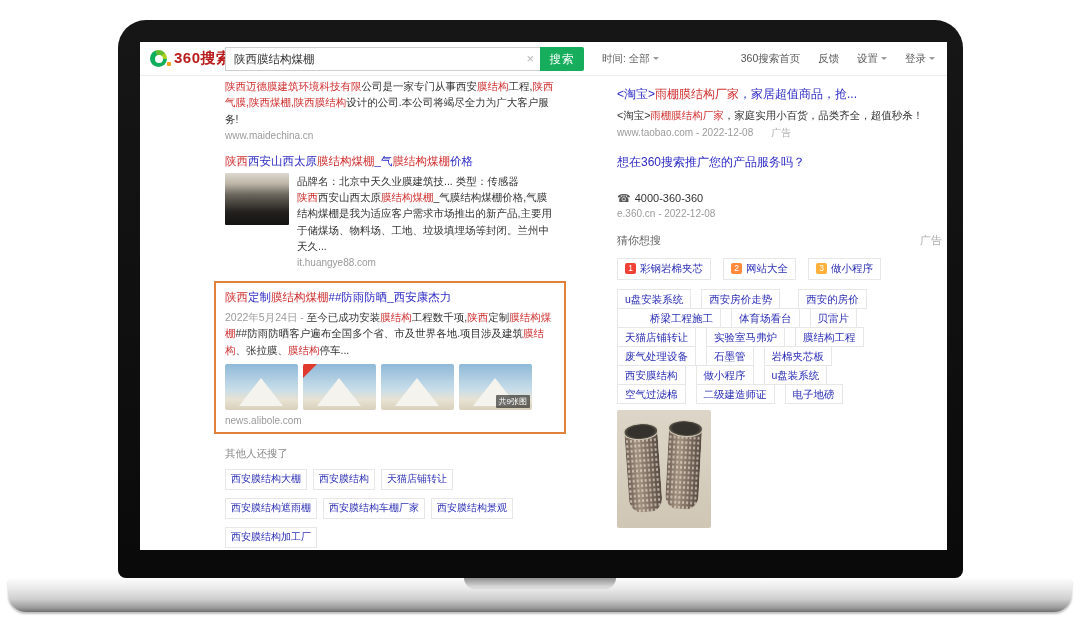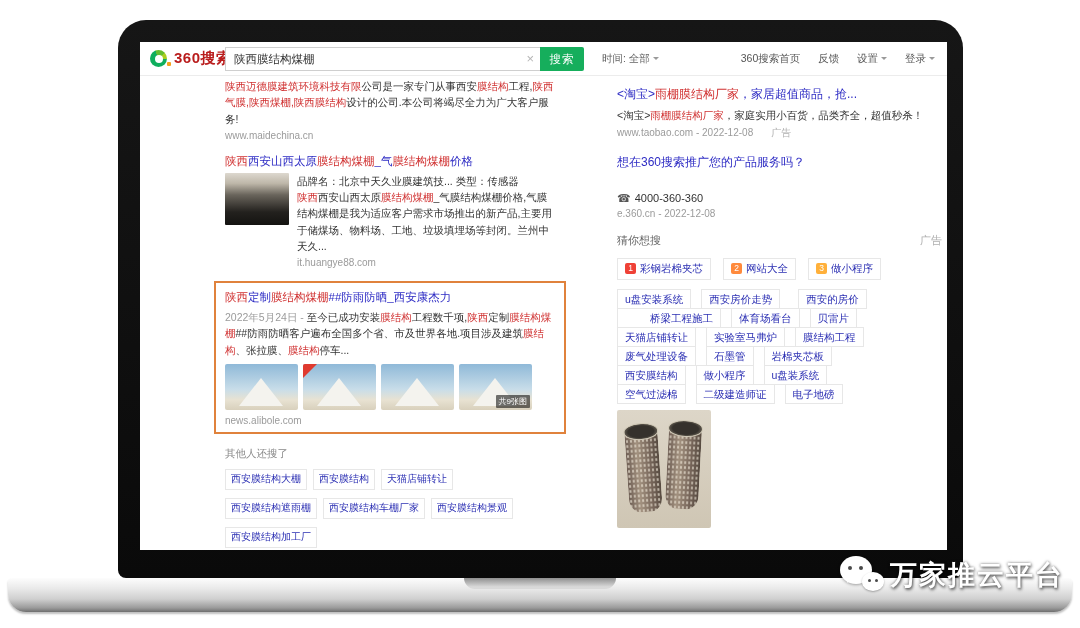--- a/index.html
+++ b/index.html
@@ -223,26 +223,13 @@
         </div>
 
       </div>
     </div>
   </div>
 
   <div class="base">
     <div class="base-notch"></div>
   </div>
 
-  <div class="watermark">
-    <span class="wx-icon">
-      <span class="wx-big">
-          <span class="eye l"></span>
-          <span class="eye r"></span>
-        </span>
-      <span class="wx-small">
-          <span class="eye l"></span>
-          <span class="eye r"></span>
-        </span>
-    </span>
-    <span class="wm-text">万家推云平台</span>
-  </div>
 </div>
 
 </body></html>

